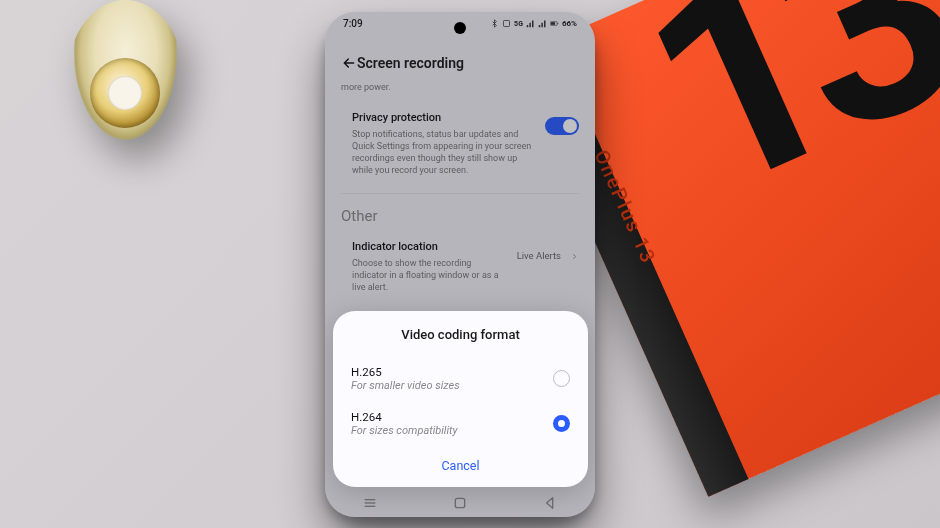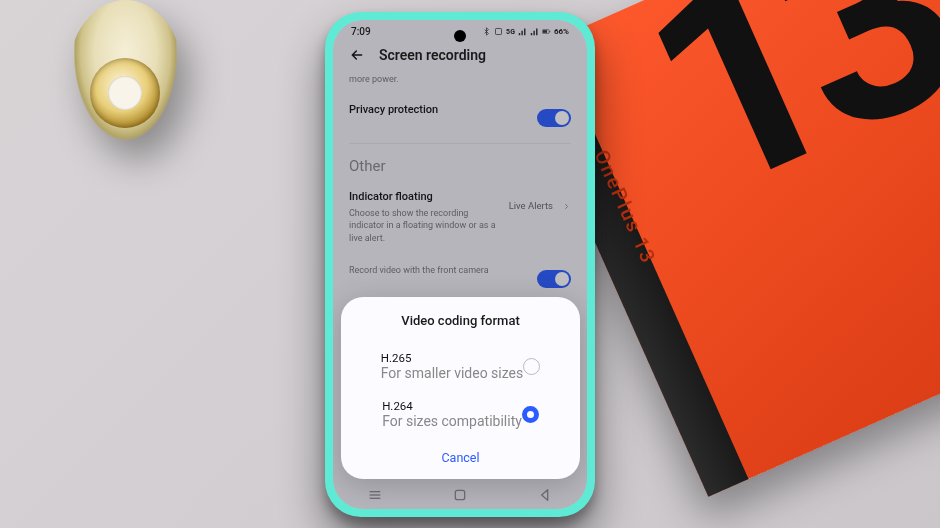--- a/index.html
+++ b/index.html
@@ -51,21 +51,21 @@
     letter-spacing: -20px; line-height: 1;
   }
 
   
   .phone {
     position: absolute; left: 325px; top: 12px;
     width: 270px; height: 505px;
     background: #5eead4;
     border-radius: 36px;
     box-shadow: 0 25px 45px rgba(0,0,0,.45), 0 8px 12px rgba(0,0,0,.3);
-    padding: 8px;
+    padding: 0;
   }
   .screen {
     width: 100%; height: 100%;
     background: #f2f0f5;
     border-radius: 30px;
     position: relative; overflow: hidden;
     color: #1a1a1a;
   }
   .punch {
     position: absolute; top: 10px; left: 50%; transform: translateX(-50%);
@@ -73,34 +73,34 @@
   }
 
   .status-bar {
     display: flex; justify-content: space-between; align-items: center;
     padding: 6px 18px 2px; font-size: 10px; font-weight: 500;
   }
   .status-right { display: flex; gap: 3px; align-items: center; font-size: 8px; font-weight: bold; }
   .status-right svg { width: 9px; height: 9px; }
 
   .app-header {
-    display: flex; align-items: flex-start; gap: 14px;
-    padding: 8px 16px 10px; font-size: 14px; font-weight: 600;
+    display: flex; align-items: flex-start; 
+    padding: 8px 16px 10px; font-size: 14px; font-weight: 600; margin-top: 16px;
   }
   .back-icon { width: 16px; height: 16px; }
 
   .content {
     padding: 0 16px; font-size: 10.5px; color: #555; line-height: 1.35;
     height: calc(100% - 72px); position: relative;
   }
   .truncated { font-size: 9px; color: #777; padding-bottom: 8px; }
 
   .row {
     display: flex; justify-content: space-between; align-items: flex-start;
-    gap: 10px; padding: 10px 0;
+    gap: 10px; padding: 10px 0; margin-left: 11px;
   }
   .row .txt { flex: 1; }
   .row .ttl { font-size: 11px; color: #111; font-weight: 500; padding-bottom: 2px; }
   .row .sub { font-size: 9px; color: #777; }
 
   .toggle {
     width: 34px; height: 18px; background: #2a5cff; border-radius: 10px;
     position: relative; flex-shrink: 0; margin-top: 6px;
   }
   .toggle::after {
@@ -126,25 +126,25 @@
   }
   .sheet {
     position: absolute; left: 8px; right: 7px; bottom: 30px;
     background: #fcfbff; border-radius: 22px; z-index: 30;
     padding: 16px 18px 8px;
     box-shadow: 0 6px 30px rgba(0,0,0,.2);
     margin-top: 36px;
   }
   .sheet-title { text-align: center; font-size: 13px; font-weight: 500; padding-bottom: 14px; }
   .opt {
-    display: flex; justify-content: center; align-items: center;
+    display: flex; justify-content: space-between; align-items: center;
     padding: 9px 0;
   }
   .opt .ot { font-size: 11.5px; color: #111; }
-  .opt .os { font-size: 14px; color: #888; }
+  .opt .os { font-size: 11px; color: #888; font-style: italic; }
   .radio {
     width: 17px; height: 17px; border-radius: 50%;
     border: 1.5px solid #bbb; flex-shrink: 0;
   }
   .radio.on { border: 5px solid #2a5cff; }
   .cancel {
     text-align: center; font-size: 12.5px; font-weight: 400;
     color: #2a5cff; padding: 12px 0 6px;
   }
 
@@ -206,29 +206,30 @@
         </svg>
       <span>Screen recording</span>
     </div>
 
     <div class="content">
       <div class="truncated">more power.</div>
 
       <div class="row">
         <div class="txt">
           <div class="ttl">Privacy protection</div>
+          <div class="sub">Stop notifications, status bar updates and Quick Settings from appearing in your screen recordings even though they still show up while you record your screen.</div>
         </div>
         <div class="toggle"></div>
       </div>
 
       <div class="section-label">Other</div>
 
       <div class="row">
         <div class="txt">
-          <div class="ttl">Indicator floating</div>
+          <div class="ttl">Indicator location</div>
           <div class="sub">Choose to show the recording indicator in a floating window or as a live alert.</div>
         </div>
         <div class="value-cell">
           <span>Live Alerts</span>
           <svg class="chev" viewBox="0 0 24 24" fill="none" stroke="#888" stroke-width="2.5">
               <path d="M9 18l6-6-6-6"></path>
             </svg>
         </div>
       </div>
 

